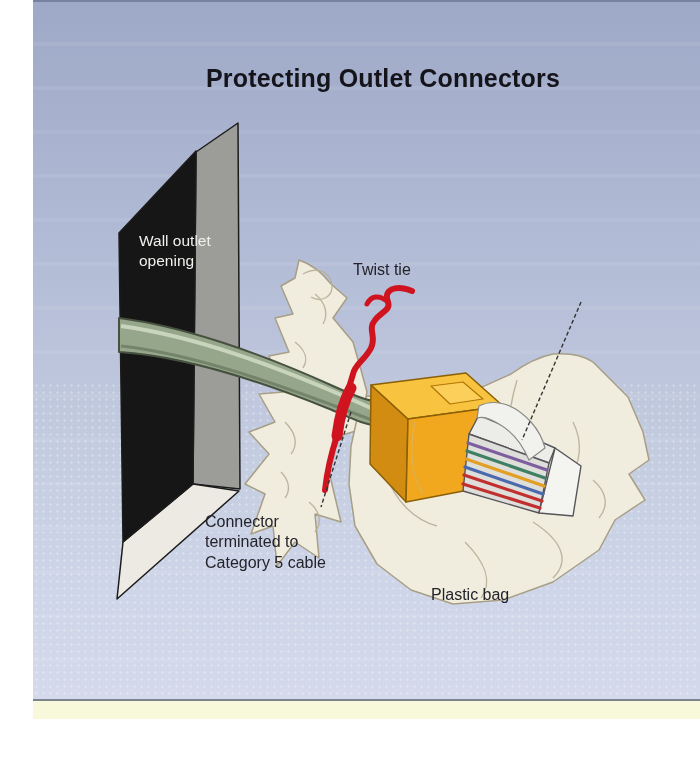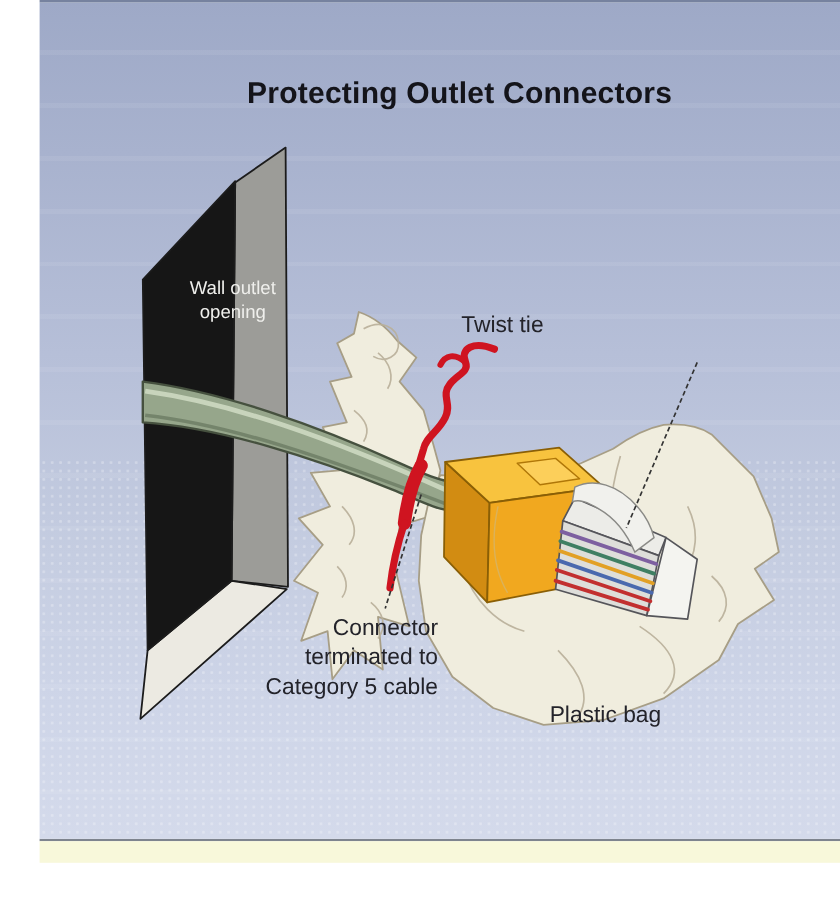--- a/index.html
+++ b/index.html
@@ -11,25 +11,25 @@
        background:linear-gradient(180deg,#9ea9c7 0%,#a8b2ce 18%,#b6bfd8 42%,
                   #c5cde1 66%,#ced5e8 84%,#d4daeb 100%);}
   #bands{position:absolute;inset:0;pointer-events:none;opacity:.5;
        background:repeating-linear-gradient(180deg,rgba(255,255,255,0) 0 40px,
                   rgba(255,255,255,.14) 40px 44px);}
   #dots{position:absolute;left:0;right:0;top:380px;bottom:0;pointer-events:none;opacity:.3;
        background-image:radial-gradient(circle,rgba(255,255,255,.9) 1px,rgba(255,255,255,0) 1.4px);
        background-size:7px 7px;}
   #diagram-svg{position:absolute;left:0;top:0;}
   
-  .lbl{position:absolute;color:#23232a;font-size:19px;line-height:1.28;
-       white-space:pre-line;text-align:right;}
+  .lbl{position:absolute;color:#23232a;font-size:16px;line-height:1.28;
+       white-space:pre-line;text-align:left;}
   #title{position:absolute;left:0;top:62px;width:700px;text-align:center;
        font-size:25px;font-weight:bold;color:#14141a;letter-spacing:.2px;}
-  #wall-label{left:106px;top:229px;width:110px;text-align:center;color:#efefec;
+  #wall-label{left:106px;top:229px;width:110px;text-align:left;color:#efefec;
        font-size:15.5px;}
   #twist-label{left:320px;top:258px;width:100px;}
   #modular-label{left:492px;top:258px;width:142px;}
   #terminated-label{left:172px;top:510px;width:160px;}
   #bag-label{left:398px;top:544px;width:120px;margin-top:39px;}
   
   #divider{width:700px;height:2px;background:#7e848e;}
   #caption-strip{width:700px;height:44px;background:#fbfcf6;display:flex;
        align-items:center;}
   #caption-strip .cap{margin-left:38px;font-size:13px;color:#8f8f8f;letter-spacing:.5px;}

